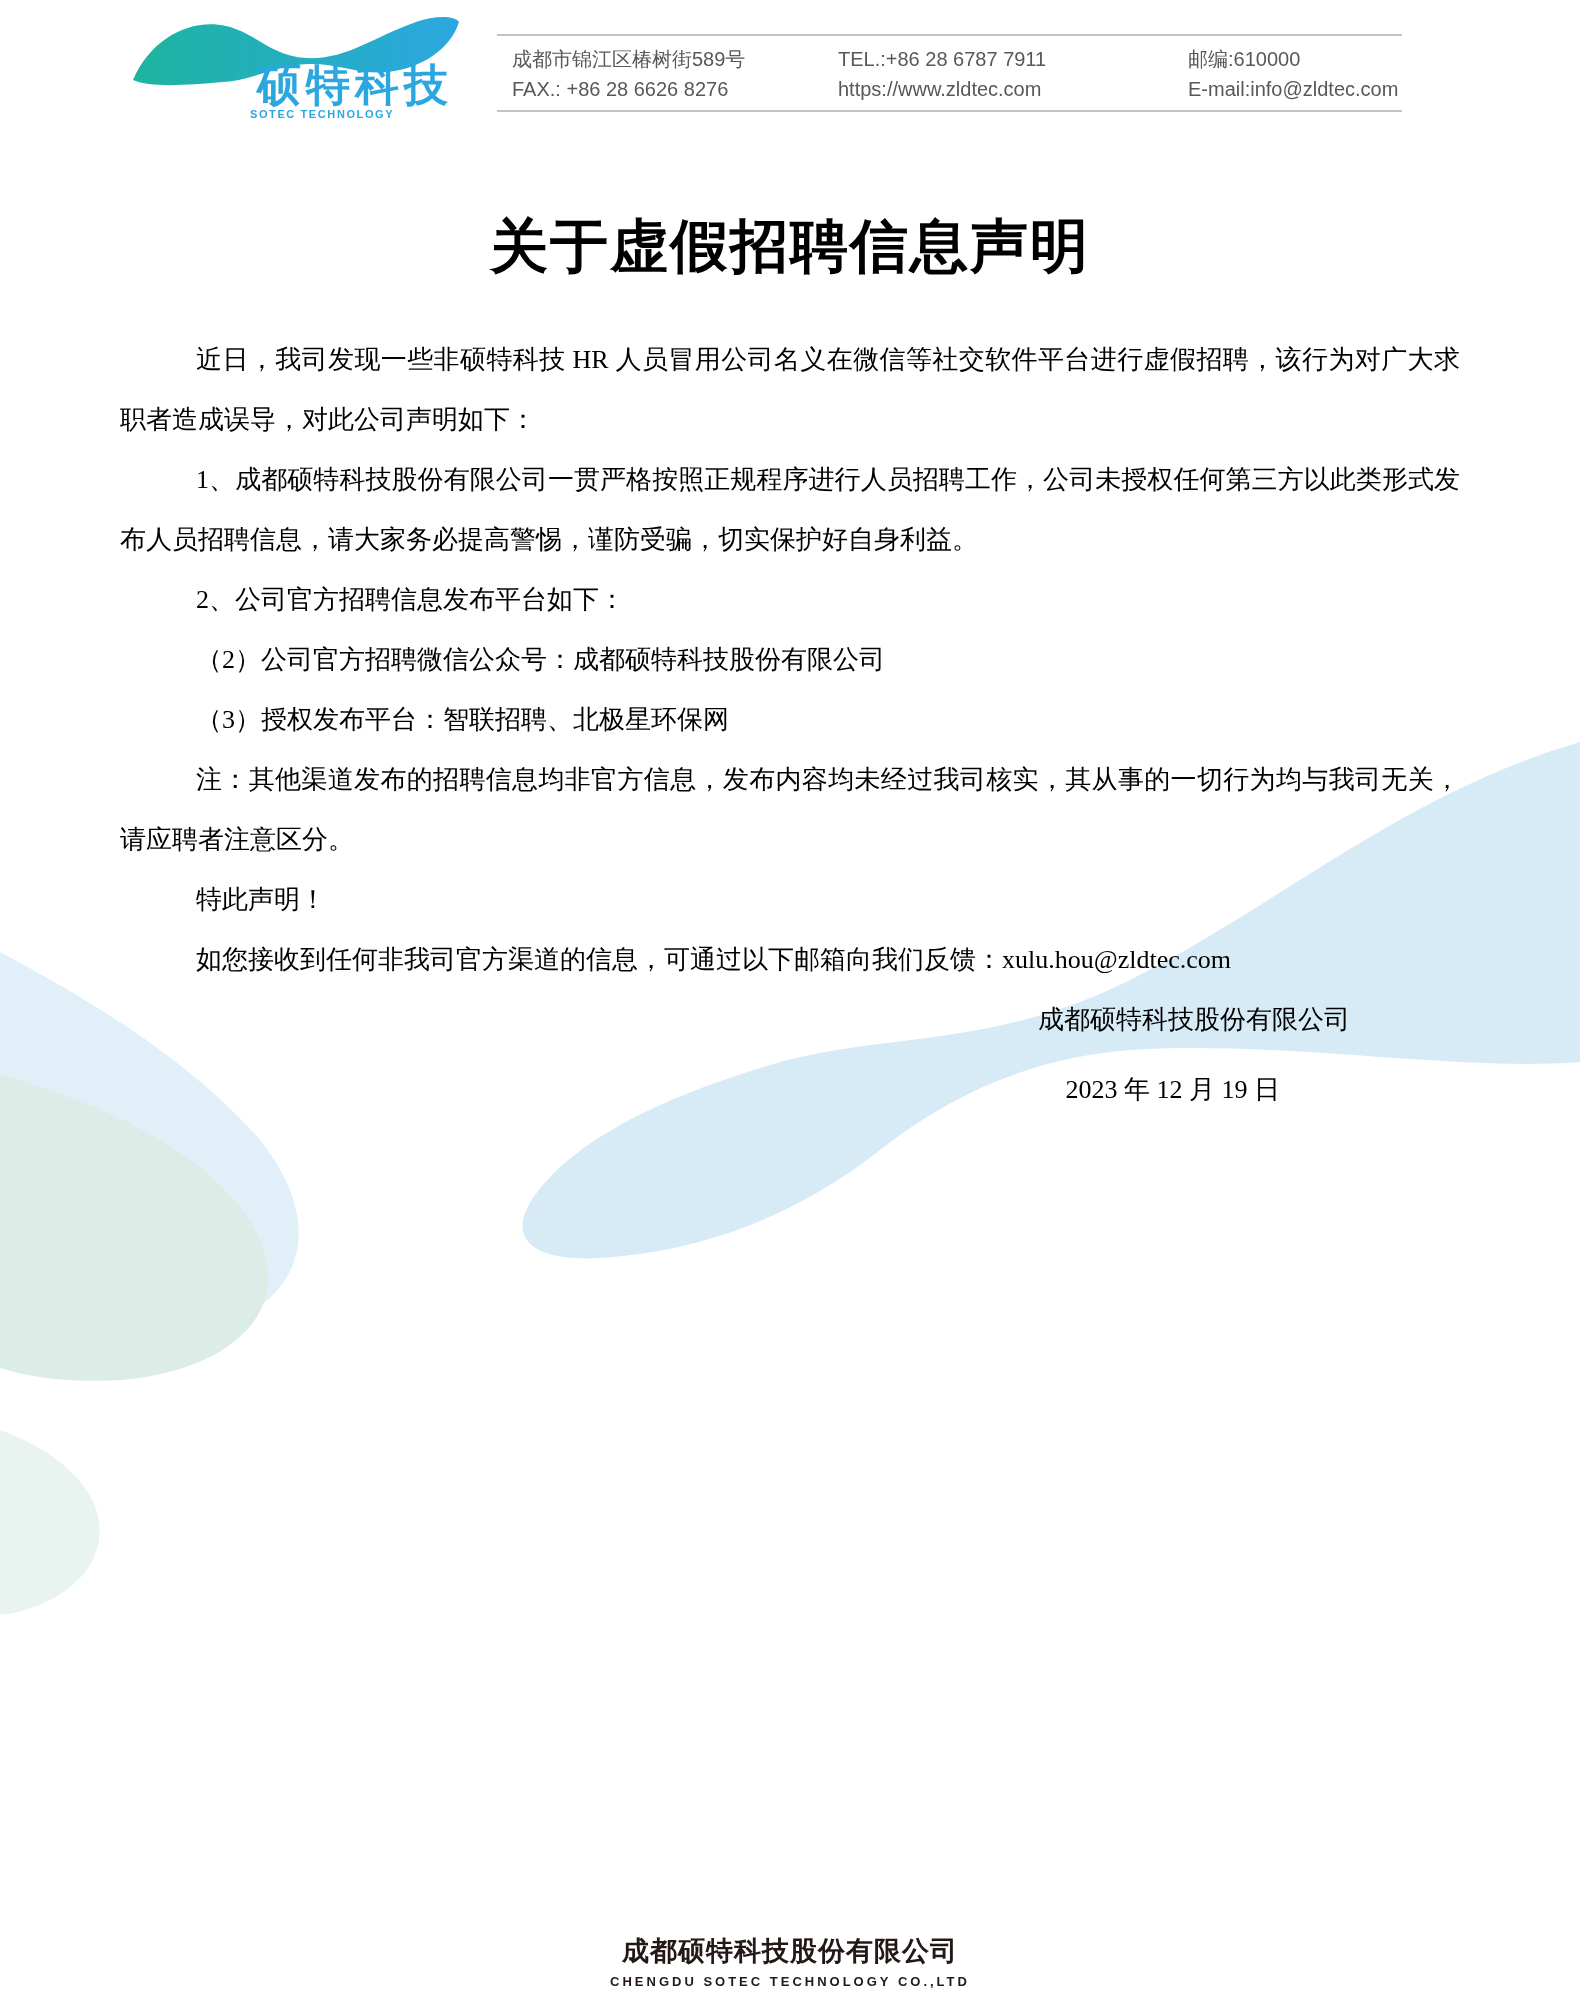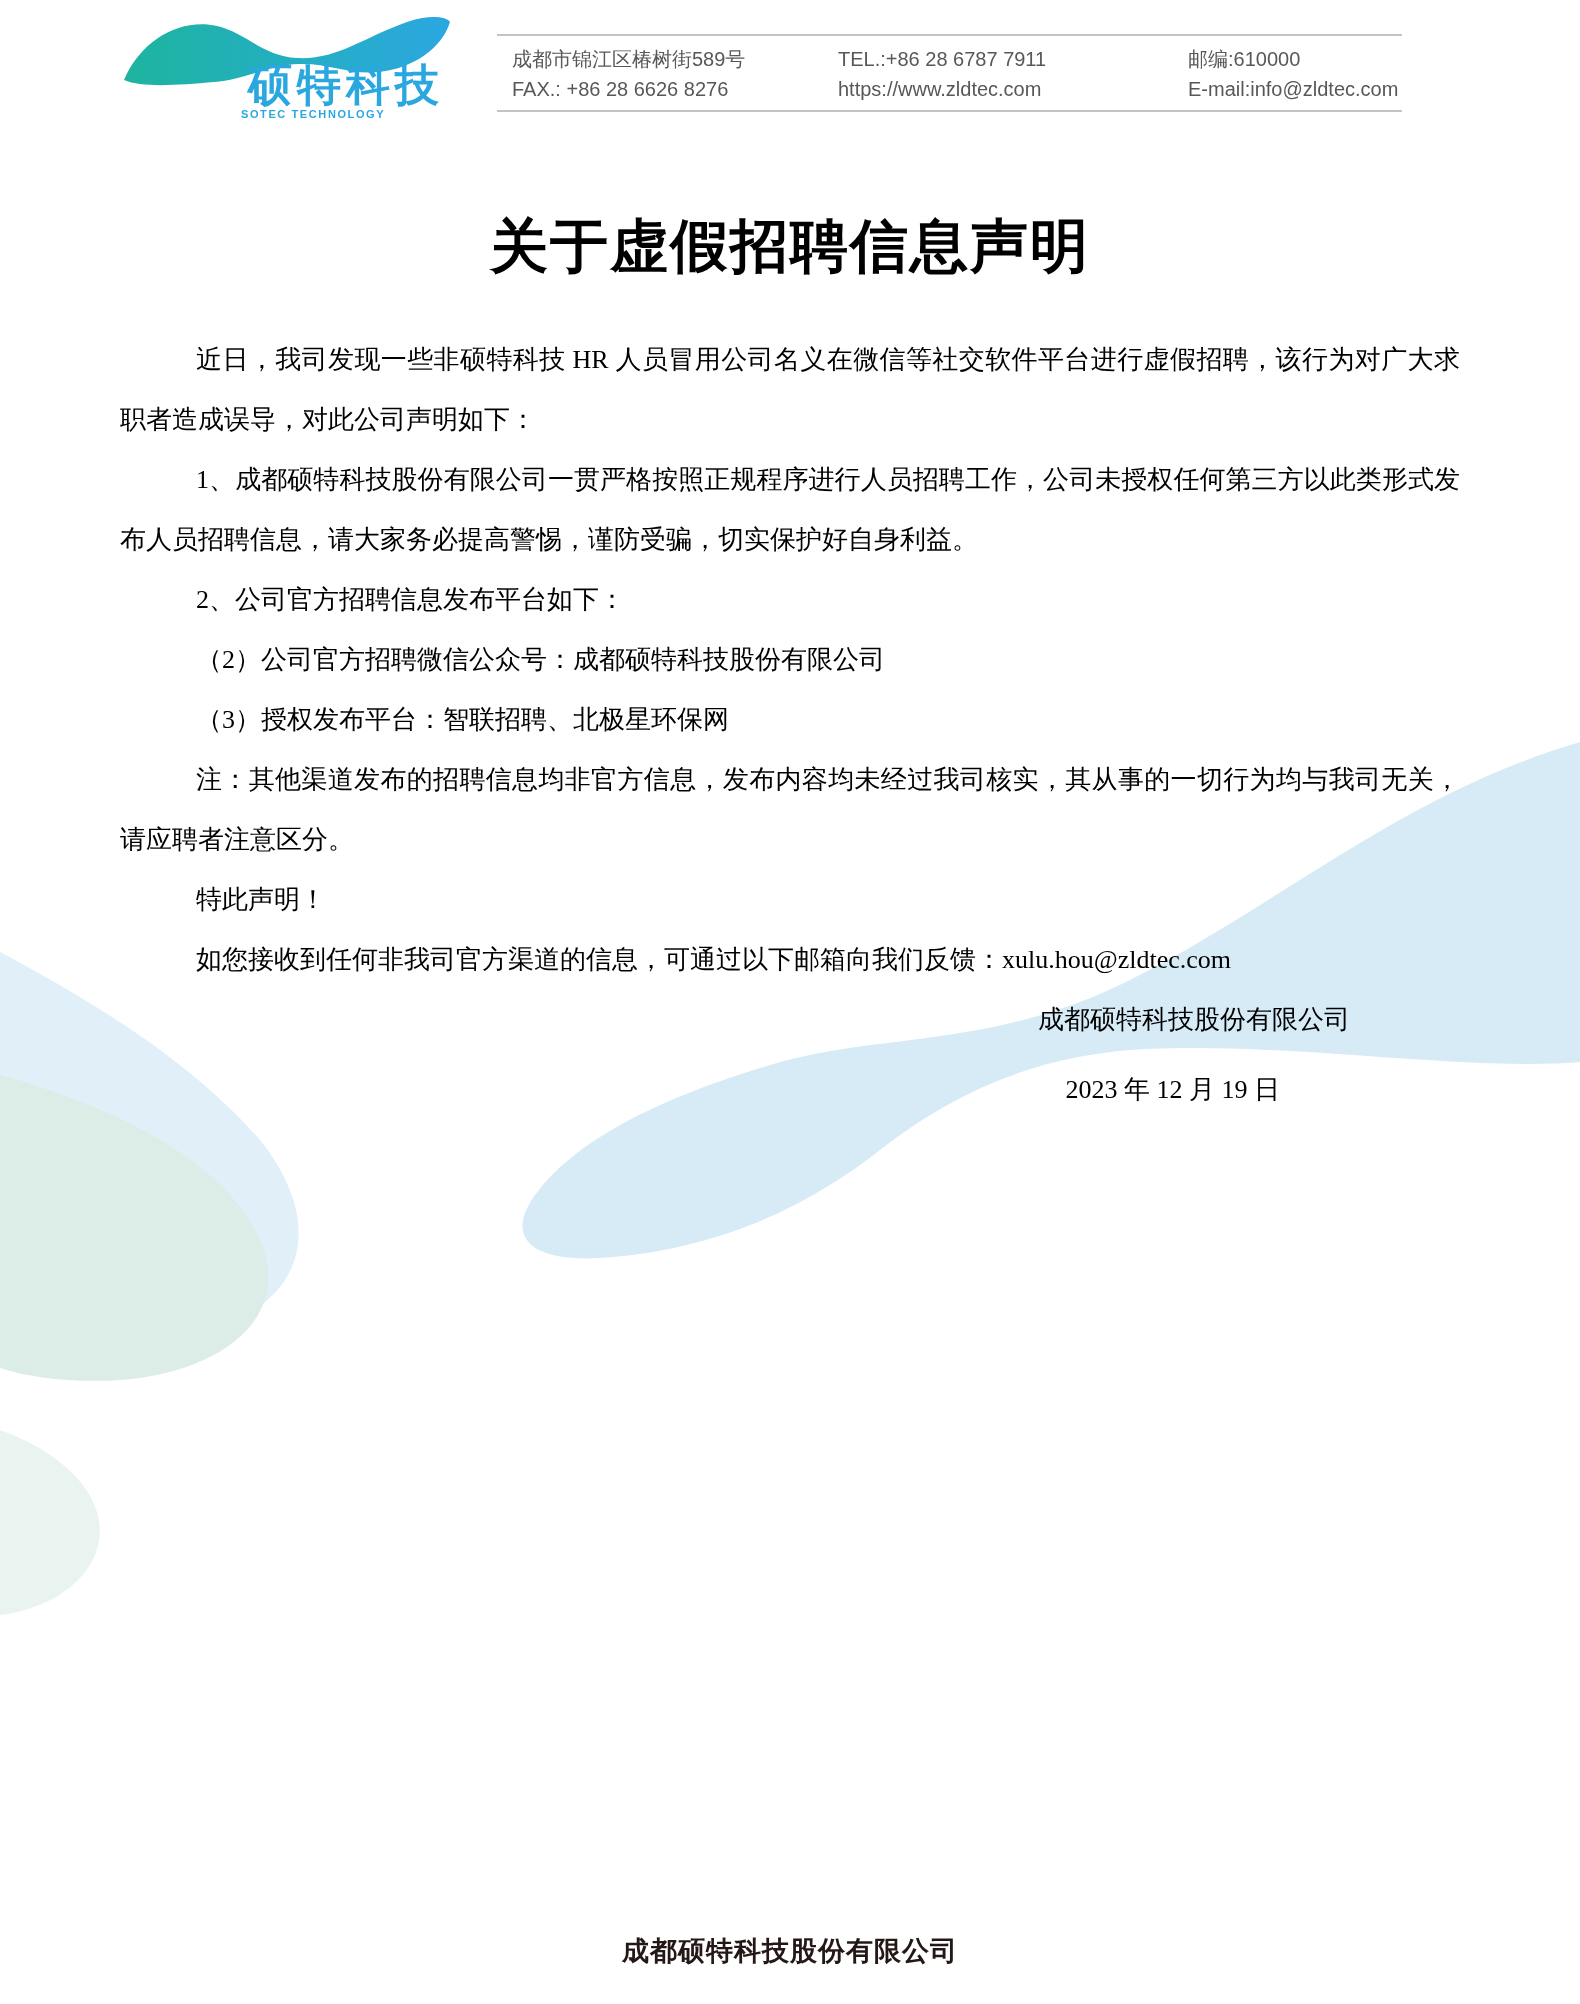--- a/index.html
+++ b/index.html
@@ -10,21 +10,21 @@
   }
   
   .bg{position:absolute;left:0;top:0;width:1580px;height:2004px;z-index:0;}
   .wave-blue-main{fill:var(--wave-blue,#d7ebf7);}
   .wave-blue-left{fill:var(--wave-blue-light,#e0eff8);}
   .wave-teal-left{fill:var(--wave-teal,#dcece7);}
   .wave-teal-faint{fill:var(--wave-teal-faint,#e9f4f0);}
 
   
   .header{position:absolute;left:0;top:0;right:0;height:140px;z-index:2;}
-  .logo{position:absolute;left:120px;top:6px;width:340px;height:120px;}
+  .logo{position:absolute;left:129px;top:6px;width:340px;height:120px;}
   .logo svg{position:absolute;left:0;top:0;}
   .brand-cn{
     position:absolute;left:128px;top:50px;
     font-family:"Liberation Sans","DejaVu Sans",sans-serif;
     font-weight:bold;font-size:44px;letter-spacing:5px;
     color:var(--logo-blue,#2ba7e0);white-space:nowrap;
   }
   .brand-en{
     position:absolute;left:121px;top:102px;
     font-family:Liberation Sans, sans-serif;
@@ -141,15 +141,16 @@
       <p class="para">（3）授权发布平台：智联招聘、北极星环保网</p>
       <p class="para">注：其他渠道发布的招聘信息均非官方信息，发布内容均未经过我司核实，其从事的一切行为均与我司无关，请应聘者注意区分。</p>
       <p class="para">特此声明！</p>
       <p class="para">如您接收到任何非我司官方渠道的信息，可通过以下邮箱向我们反馈：xulu.hou@zldtec.com</p>
       <p class="para signature">成都硕特科技股份有限公司</p>
     <p class="para date">2023 年 12 月 19 日</p>
   </div>
 
   <div class="footer">
     <div class="footer-cn">成都硕特科技股份有限公司</div>
+    <div class="footer-en">CHENGDU SOTEC TECHNOLOGY CO.,LTD</div>
   </div>
 
 </div>
 
 </body></html>

